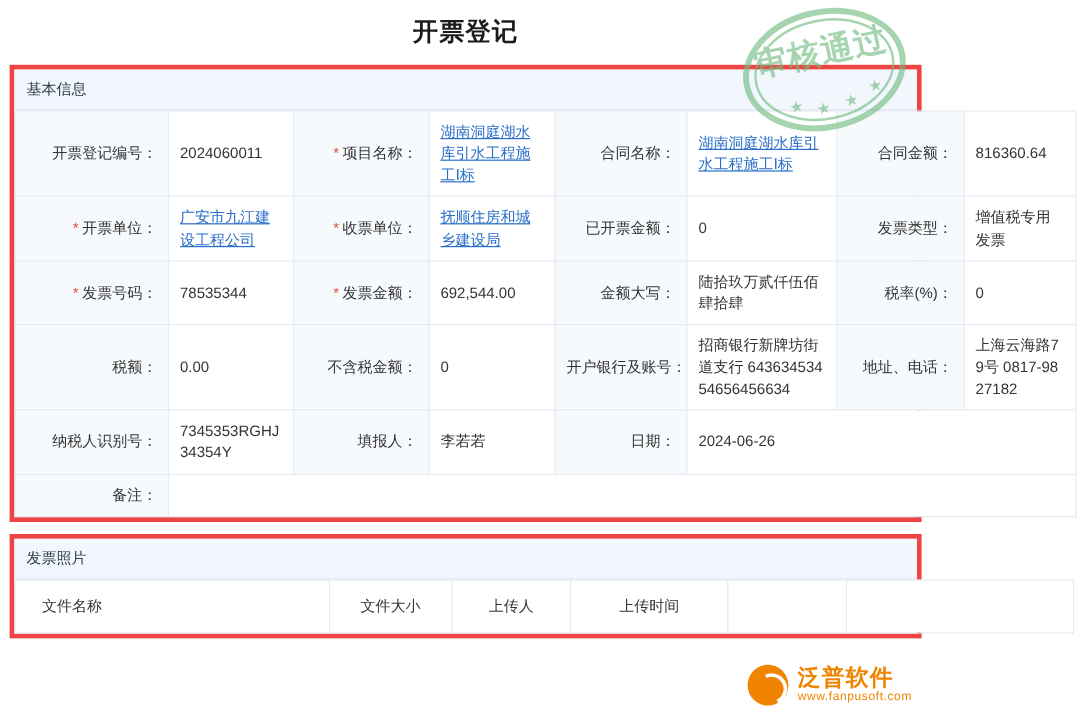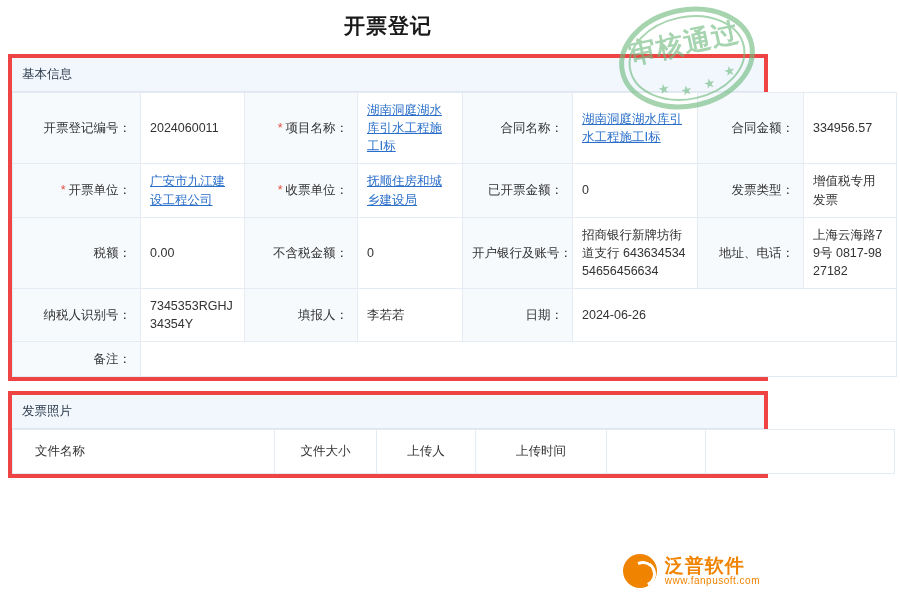--- a/index.html
+++ b/index.html
@@ -170,38 +170,48 @@
           <td class="value">2024060011</td>
           <td class="label req">项目名称：</td>
           <td class="value">
             <a class="link">湖南洞庭湖水库引水工程施工Ⅰ标</a>
           </td>
           <td class="label">合同名称：</td>
           <td class="value">
             <a class="link">湖南洞庭湖水库引水工程施工Ⅰ标</a>
           </td>
           <td class="label">合同金额：</td>
-          <td class="value">334956.57</td>
+          <td class="value">816360.64</td>
         </tr>
 
         <tr>
           <td class="label req">开票单位：</td>
           <td class="value">
             <a class="link">广安市九江建设工程公司</a>
           </td>
           <td class="label req">收票单位：</td>
           <td class="value">
             <a class="link">抚顺住房和城乡建设局</a>
           </td>
           <td class="label">已开票金额：</td>
           <td class="value">0</td>
           <td class="label">发票类型：</td>
           <td class="value">增值税专用发票</td>
         </tr>
 
+        <tr>
+          <td class="label req">发票号码：</td>
+          <td class="value">78535344</td>
+          <td class="label req">发票金额：</td>
+          <td class="value">692,544.00</td>
+          <td class="label">金额大写：</td>
+          <td class="value">陆拾玖万贰仟伍佰肆拾肆</td>
+          <td class="label">税率(%)：</td>
+          <td class="value">0</td>
+        </tr>
 
         <tr>
           <td class="label">税额：</td>
           <td class="value">0.00</td>
           <td class="label">不含税金额：</td>
           <td class="value">0</td>
           <td class="label">开户银行及账号：</td>
           <td class="value">招商银行新牌坊街道支行 64363453454656456634</td>
           <td class="label">地址、电话：</td>
           <td class="value">上海云海路79号 0817-9827182</td>

